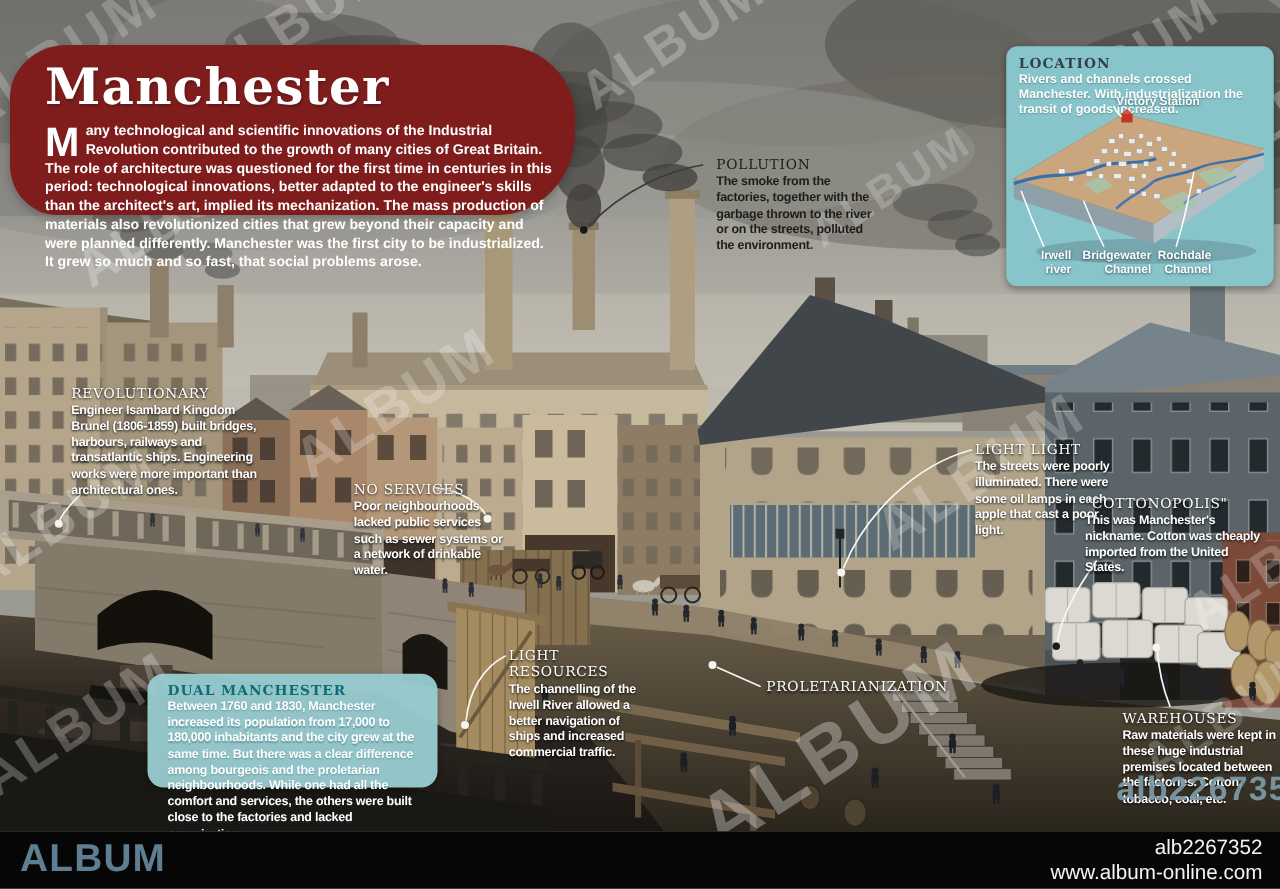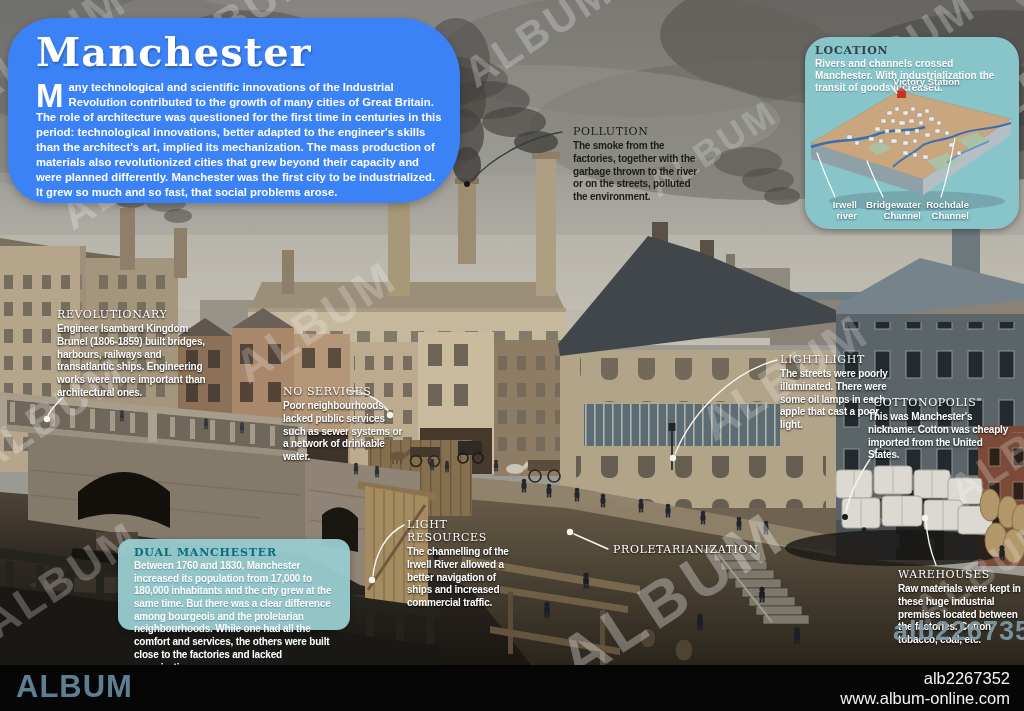--- a/index.html
+++ b/index.html
@@ -5,29 +5,29 @@
   html,body{margin:0;padding:0;background:#1c1c1c}
   #stage{position:relative;width:1024px;height:711px;overflow:hidden;background:#9a9992;
          font-family:"Liberation Sans",sans-serif;}
   #stage *{box-sizing:border-box}
   svg.scene{position:absolute;left:0;top:0}
   svg.leaders{position:absolute;left:0;top:0;pointer-events:none}
   
   .wm{position:absolute;font-weight:bold;color:#fff;transform:rotate(-33deg);
       letter-spacing:3px;pointer-events:none;white-space:nowrap;}
   
-  #title-panel{position:absolute;left:8px;top:18px;width:452px;height:185px;background:#3b82f6;
+  #title-panel{position:absolute;left:8px;top:36px;width:452px;height:136px;background:#7f1d1d;
       border-radius:46px 60px 62px 38px / 42px 58px 66px 40px;box-shadow:0 3px 8px rgba(0,0,0,.25)}
   #title-panel h1{margin:0;padding:10px 0 0 28px;font-family:"DejaVu Serif",serif;font-weight:bold;
       font-size:40px;letter-spacing:1px;color:#fff;text-shadow:1px 2px 2px rgba(0,0,0,.25)}
   #title-panel p{margin:5px 18px 0 28px;font-size:11.3px;font-weight:bold;line-height:1.33;color:#fff}
   .dropcap{float:left;font-size:33px;line-height:.8;margin:3px 5px 0 0;font-weight:bold;color:#fff}
   
   #location-panel{position:absolute;left:805px;top:37px;width:214px;height:192px;background:#87c5ca;
-      border-radius:24px;box-shadow:0 2px 6px rgba(0,0,0,.35)}
+      border-radius:9px;box-shadow:0 2px 6px rgba(0,0,0,.35)}
   #loc-h{font-family:"DejaVu Serif",serif;font-weight:bold;font-size:11px;color:#33424a;
       letter-spacing:.8px;padding:7px 10px 0}
   #loc-b{font-size:10px;font-weight:bold;color:#fff;line-height:1.22;padding:1px 8px 0 10px;
       text-shadow:0 1px 1px rgba(30,60,70,.4)}
   .map-label{position:absolute;font-size:9.5px;font-weight:bold;color:#fff;text-align:right;
       line-height:1.12;text-shadow:0 1px 2px rgba(20,40,60,.7)}
   
   .co{position:absolute}
   .co-h{font-family:"DejaVu Serif",serif;font-weight:normal;font-size:11px;letter-spacing:.6px;
       color:#fff;text-shadow:0 1px 2px rgba(0,0,0,.9)}

